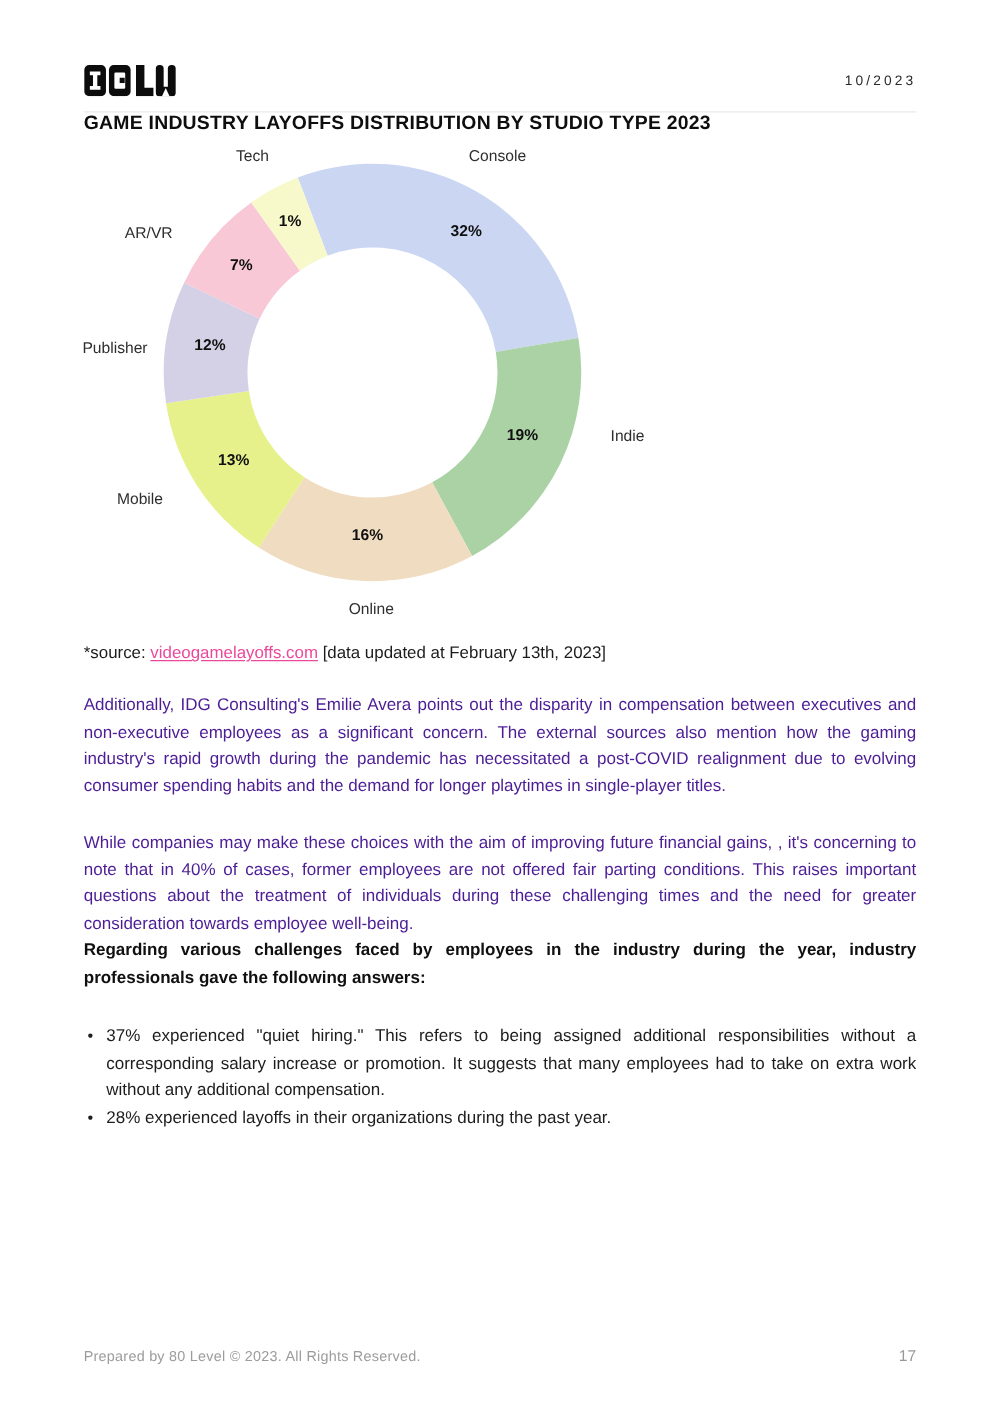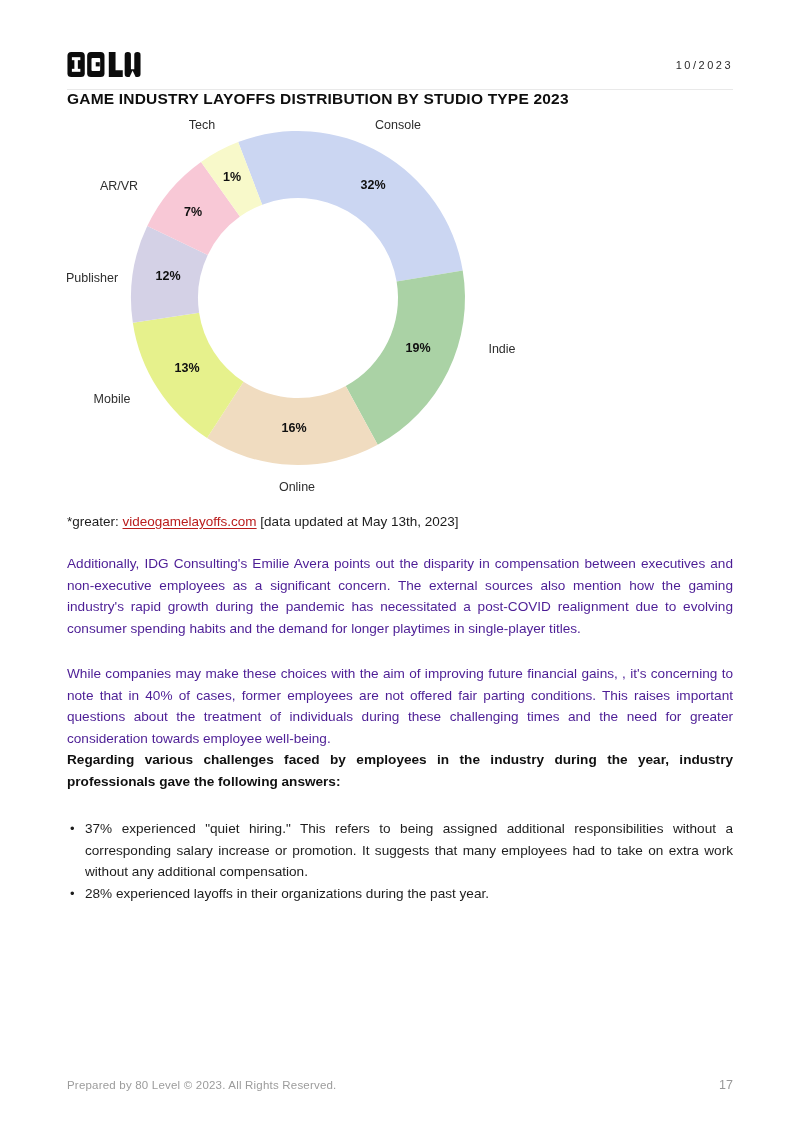--- a/index.html
+++ b/index.html
@@ -35,21 +35,21 @@
   }
 
   
   .chart-block { position: relative; height: 392px; margin-top: 2px; }
   .chart-block svg { position: absolute; left: -27px; top: 0; }
   .donut-pct { font-family: "Liberation Sans", sans-serif; font-size: 12.5px; font-weight: 700; fill: #101010; }
   .donut-cat { font-family: "Liberation Sans", sans-serif; font-size: 12.5px; fill: #2e2e2e; }
 
   
   .source-line { margin-top: 12px; font-size: 13.5px; color: #1c1c1c; }
-  .source-line a { color: #b91c1c; text-underline-offset: 2px; }
+  .source-line a { color: #ec4899; text-underline-offset: 2px; }
 
   
   .body-para {
     margin-top: 24px;
     font-size: 13.6px; line-height: 21.5px;
     text-align: justify; color: #4c1d95;
   }
   .body-para + .body-para { }
 
   .challenges-heading {
@@ -127,21 +127,21 @@
           <text x="52" y="168" text-anchor="middle" dominant-baseline="central" class="donut-cat">Publisher</text>
           <path d="M107.27 116.10 A167 167 0 0 1 161.02 52.04 L199.93 106.59 A100 100 0 0 0 167.74 144.95 Z" fill="#f8c8d6"></path>
           <text x="153" y="102" text-anchor="middle" dominant-baseline="central" class="donut-pct">7%</text>
           <text x="79" y="76" text-anchor="middle" dominant-baseline="central" class="donut-cat">AR/VR</text>
           <path d="M161.02 52.04 A167 167 0 0 1 198.15 32.09 L222.16 94.64 A100 100 0 0 0 199.93 106.59 Z" fill="#f8f9ca"></path>
           <text x="192" y="67" text-anchor="middle" dominant-baseline="central" class="donut-pct">1%</text>
           <text x="162" y="15" text-anchor="middle" dominant-baseline="central" class="donut-cat">Tech</text>
         </svg>
     </div>
 
-    <p class="source-line"><span>*greater: </span><a href="#">videogamelayoffs.com</a><span> [data updated at May 13th, 2023]</span></p>
+    <p class="source-line"><span>*source: </span><a href="#">videogamelayoffs.com</a><span> [data updated at February 13th, 2023]</span></p>
 
     <p class="body-para">Additionally, IDG Consulting's Emilie Avera points out the disparity in compensation between executives and non-executive employees as a significant concern. The external sources also mention how the gaming industry's rapid growth during the pandemic has necessitated a post-COVID realignment due to evolving consumer spending habits and the demand for longer playtimes in single-player titles.</p>
     <p class="body-para">While companies may make these choices with the aim of improving future financial gains, , it's concerning to note that in 40% of cases, former employees are not offered fair parting conditions. This raises important questions about the treatment of individuals during these challenging times and the need for greater consideration towards employee well-being.</p>
 
     <p class="challenges-heading">Regarding various challenges faced by employees in the industry during the year, industry professionals gave the following answers:</p>
 
     <ul class="bullet-list">
       <li>37% experienced "quiet hiring." This refers to being assigned additional responsibilities without a corresponding salary increase or promotion. It suggests that many employees had to take on extra work without any additional compensation.</li>
       <li>28% experienced layoffs in their organizations during the past year.</li>
     </ul>

